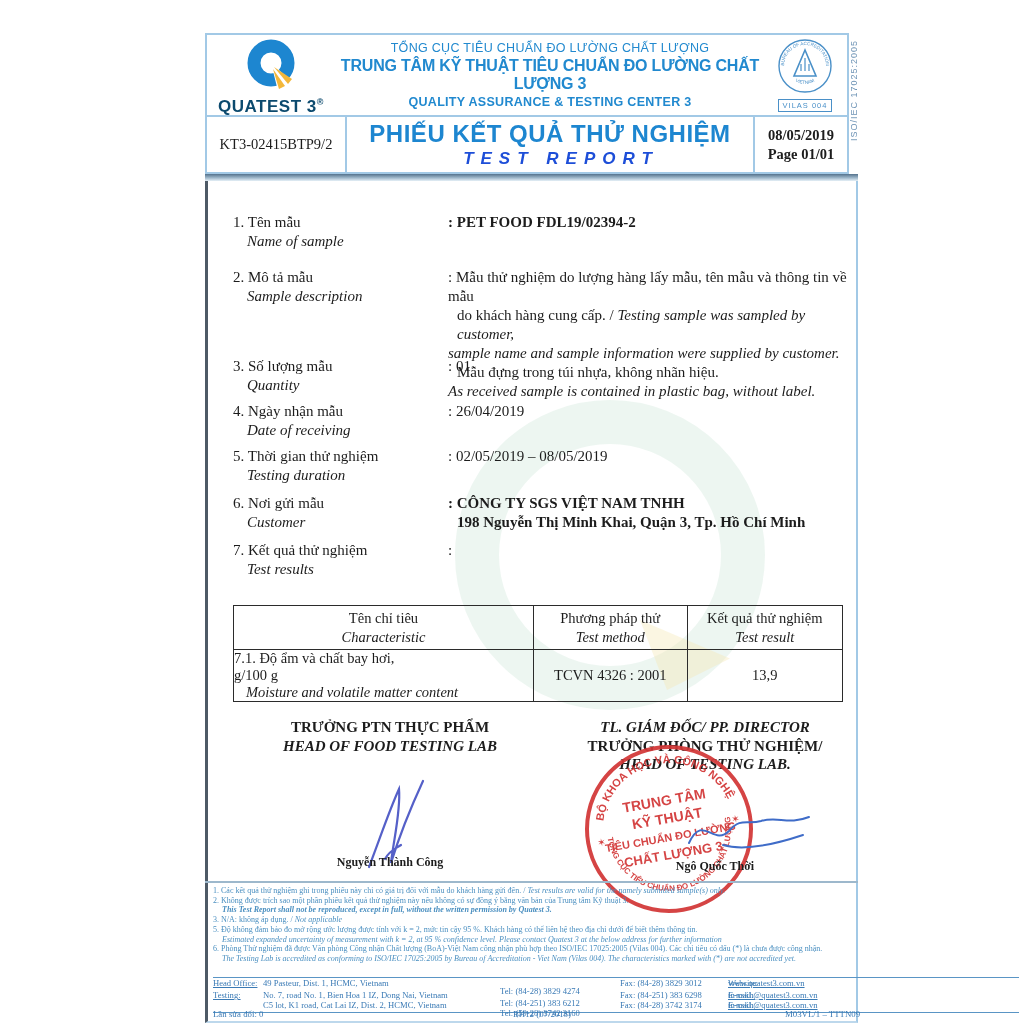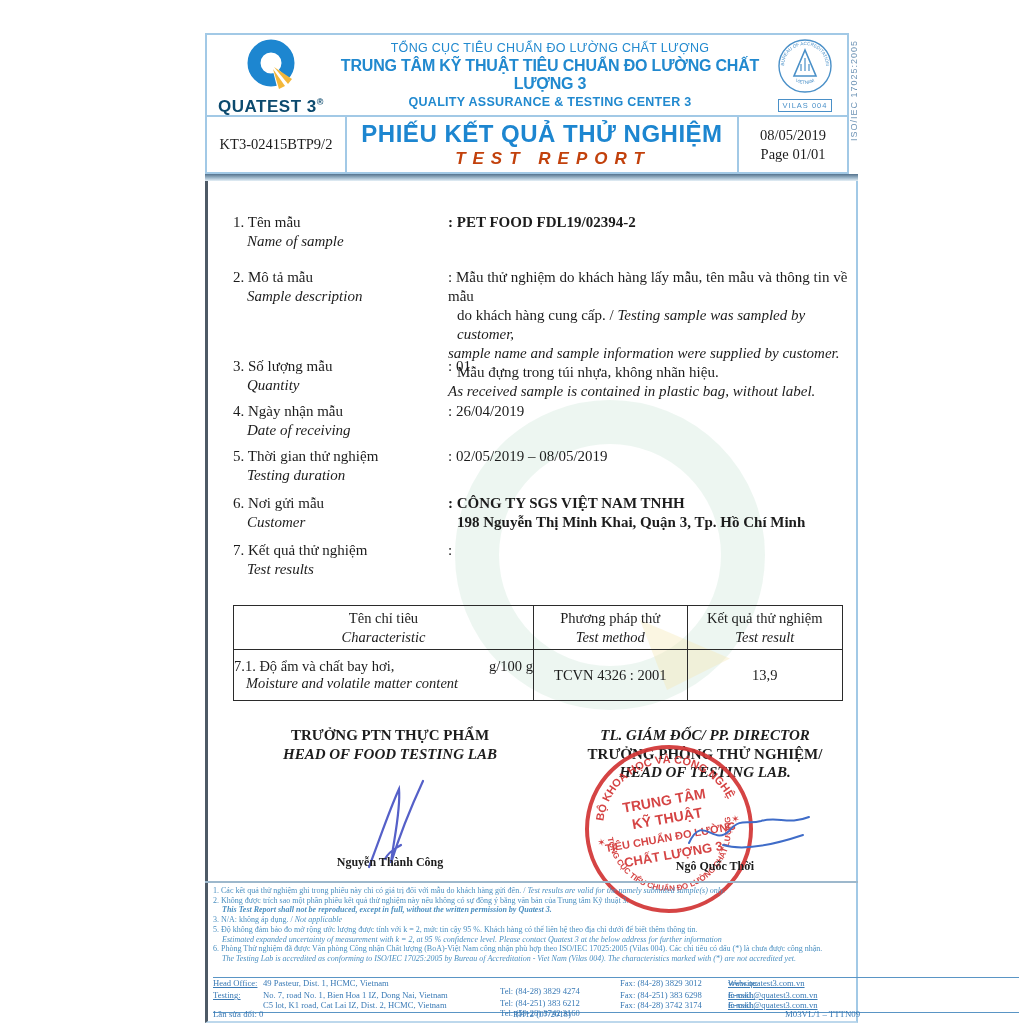--- a/index.html
+++ b/index.html
@@ -26,47 +26,47 @@
   .vilas-box{margin:1px auto 0;width:52px;border:1px solid #4a90c8;color:#4a90c8;
              font-family:"Liberation Sans","DejaVu Sans",sans-serif;font-size:7.5px;padding:1px 0;letter-spacing:1px;}
   .iso-vert{position:absolute;left:644px;top:4px;height:104px;writing-mode:vertical-rl;transform:rotate(180deg);
             font-family:"Liberation Sans","DejaVu Sans",sans-serif;font-size:9px;color:#6d93b5;letter-spacing:1px;}
   
   .title-row{position:absolute;left:0;top:84px;width:644px;height:57px;display:flex;
              border:2px solid #a2c9e6;border-top:none;box-sizing:border-box;}
   .title-row .cell{display:flex;flex-direction:column;justify-content:center;align-items:center;box-sizing:border-box;}
   .cell.c1{width:140px;border-right:2px solid #a2c9e6;font-size:14.5px;}
   .cell.c2{flex:1;border-right:2px solid #a2c9e6;}
-  .cell.c3{width:108px;font-size:14.5px;line-height:19px;}
+  .cell.c3{width:92px;font-size:14.5px;line-height:19px;font-weight:bold;}
   .t-vi{font-family:"Liberation Sans","DejaVu Sans",sans-serif;font-weight:bold;font-size:24px;color:#1d86d0;letter-spacing:0.5px;}
   .t-en{font-family:"Liberation Sans","DejaVu Sans",sans-serif;font-weight:bold;font-style:italic;
-        font-size:17px;color:#c2410c;letter-spacing:7px;margin-top:1px;margin-left:22px;}
+        font-size:17px;color:#1d4ed8;letter-spacing:7px;margin-top:1px;margin-left:22px;}
   .divider-bar{position:absolute;left:0;top:141px;width:653px;height:7px;
                background:linear-gradient(to bottom,#54728c,#9fb8cb 55%,#e6f0f7);}
   .body-frame{position:absolute;left:0;top:148px;width:653px;height:842px;box-sizing:border-box;
               border-left:3px solid #4e5a66;border-right:2px solid #a2c9e6;border-bottom:2px solid #bdd8ec;}
   
   .item{position:absolute;left:28px;width:610px;font-size:15px;line-height:19px;}
   .item .lbl{position:absolute;left:0;top:0;width:200px;}
   .item .lbl .en{font-style:italic;padding-left:14px;}
   .item .val{position:absolute;left:215px;top:0;width:400px;}
   .bold{font-weight:bold;}
   .it{font-style:italic;}
   .val .ind{padding-left:9px;}
   
   .rtable{position:absolute;left:28px;top:572px;width:610px;border-collapse:collapse;font-size:14.5px;}
   .rtable td{border:1.5px solid #2b2b2b;padding:0;vertical-align:middle;}
   .rtable .hd{height:44px;text-align:center;line-height:19px;}
   .rtable .dr{height:51px;}
   .cell-char{width:300px;padding:2px 6px 2px 8px;}
   .cell-meth{width:153px;text-align:center;}
   .cell-res{width:155px;text-align:center;}
-  .char-top{display:flex;justify-content:space-between;}
-  
-  .sig-title{position:absolute;text-align:center;font-weight:bold;font-size:15px;line-height:18.5px;margin-top:8px;}
+  .char-top{display:flex;justify-content:space-between;flex-direction:column;}
+  
+  .sig-title{position:absolute;text-align:center;font-weight:bold;font-size:15px;line-height:18.5px;}
   .sig-name{position:absolute;text-align:center;font-weight:bold;font-size:12px;}
   .stamp{position:absolute;left:378px;top:710px;width:172px;height:172px;transform:rotate(-10deg);opacity:0.92;}
   .sig-svg{position:absolute;}
   
   .foot-line{position:absolute;left:0;top:848px;width:653px;border-top:2px solid #9db8cc;}
   .footnotes{position:absolute;left:8px;top:853px;width:806px;font-size:8px;line-height:9.7px;
              color:#4a8fc0;white-space:nowrap;}
   .footnotes .cont{padding-left:9px;}
   .contact{position:absolute;left:8px;top:944px;width:806px;color:#3a7ab5;font-size:8.6px;}
   .crow{position:relative;height:10.3px;white-space:nowrap;}
@@ -148,21 +148,21 @@
         </div>
       <div class="val bold">: PET FOOD FDL19/02394-2</div>
     </div>
 
     <div class="item" style="top:235px">
       <div class="lbl">
           <div>2. Mô tả mẫu</div>
           <div class="en">Sample description</div>
         </div>
       <div class="val">
-        <div>: Mẫu thử nghiệm do khách hàng lấy mẫu, tên mẫu và thông tin về mẫu</div>
+        <div>: Mẫu thử nghiệm do lượng hàng lấy mẫu, tên mẫu và thông tin về mẫu</div>
         <div class="ind"><span>do khách hàng cung cấp. / </span><span class="it">Testing sample was sampled by customer,</span></div>
         <div class="it">sample name and sample information were supplied by customer.</div>
         <div class="ind">Mẫu đựng trong túi nhựa, không nhãn hiệu.</div>
         <div class="it">As received sample is contained in plastic bag, without label.</div>
       </div>
     </div>
 
     <div class="item" style="top:324px">
       <div class="lbl">
           <div>3. Số lượng mẫu</div>

